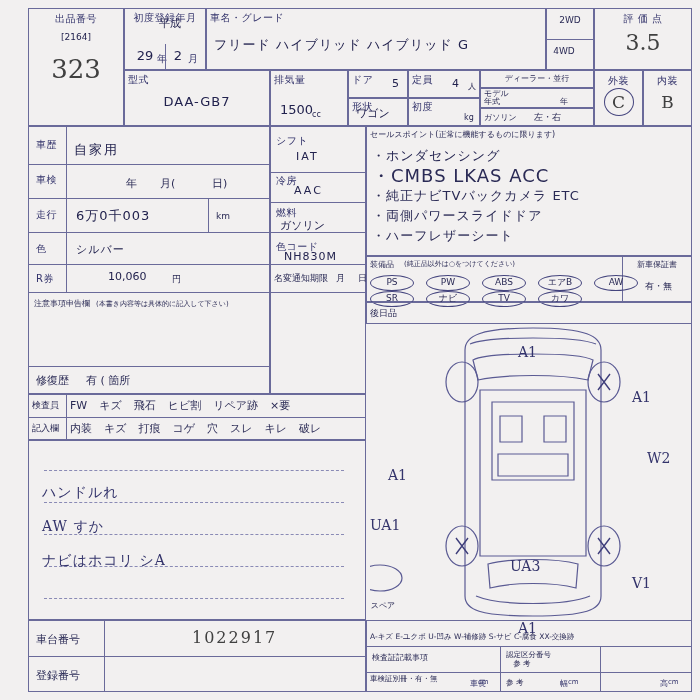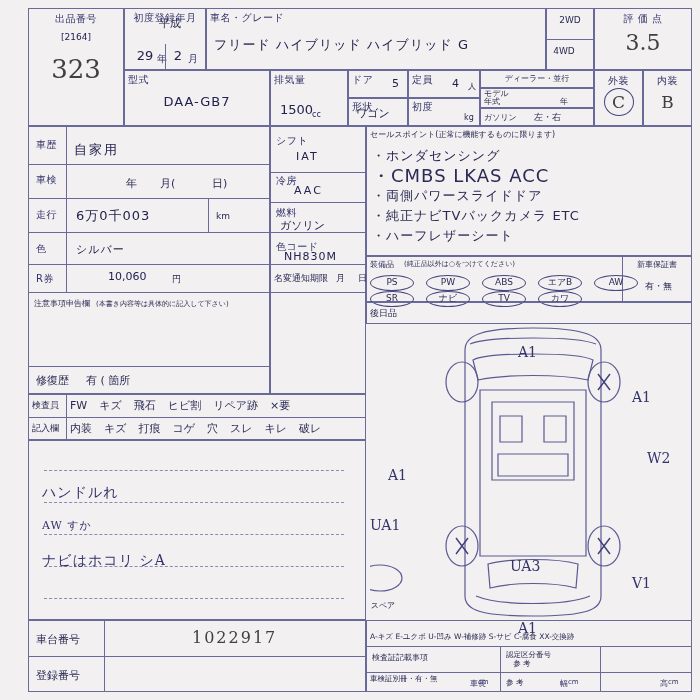--- a/index.html
+++ b/index.html
@@ -169,22 +169,22 @@
   <div class="val med" style="left:284px;top:250px;letter-spacing:1px;">NH830M</div>
   <div class="small" style="position:absolute;left:274px;top:272px;">名変通知期限</div>
   <div class="small" style="position:absolute;left:336px;top:272px;">月</div>
   <div class="small" style="position:absolute;left:358px;top:272px;">日</div>
 
   <div class="bx" style="left:366px;top:126px;width:326px;height:130px;"></div>
   <div class="tiny" style="position:absolute;left:370px;top:129px;">セールスポイント(正常に機能するものに限ります)</div>
   <div id="sales-points" style="position:absolute;left:372px;top:146px;width:320px;">
       <div style="font-size: 13px; line-height: 20px; letter-spacing: 1px;">・ホンダセンシング</div>
       <div style="font-size: 18px; line-height: 20px; letter-spacing: 1px;">・CMBS LKAS ACC</div>
+      <div style="font-size: 13px; line-height: 20px; letter-spacing: 1px;">・純正ナビTVバックカメラ ETC</div>
       <div style="font-size: 13px; line-height: 20px; letter-spacing: 1px;">・両側パワースライドドア</div>
-      <div style="font-size: 13px; line-height: 20px; letter-spacing: 1px;">・純正ナビTVバックカメラ ETC</div>
       <div style="font-size: 13px; line-height: 20px; letter-spacing: 1px;">・ハーフレザーシート</div>
     </div>
 
   <div class="bx" style="left:366px;top:256px;width:326px;height:46px;"></div>
   <div class="ln" style="left:622px;top:256px;width:1px;height:46px;"></div>
   <div class="tiny" style="position:absolute;left:370px;top:259px;">装備品</div>
   <div class="tiny" style="position:absolute;left:404px;top:259px;font-size:7px;">(純正品以外は○をつけてください)</div>
   <div class="tiny ctr" style="position:absolute;left:622px;top:259px;width:70px;">新車保証書</div>
   <div class="small ctr" style="position:absolute;left:622px;top:280px;width:73px;">有・無</div>
   <div id="equip-row1" style="position:absolute;left:370px;top:270px;"><span style="display: inline-block; border: 1px solid rgb(69, 69, 126); border-radius: 50%; width: 42px; height: 14px; line-height: 13px; text-align: center; font-size: 9px; margin-right: 12px;">PS</span><span style="display: inline-block; border: 1px solid rgb(69, 69, 126); border-radius: 50%; width: 42px; height: 14px; line-height: 13px; text-align: center; font-size: 9px; margin-right: 12px;">PW</span><span style="display: inline-block; border: 1px solid rgb(69, 69, 126); border-radius: 50%; width: 42px; height: 14px; line-height: 13px; text-align: center; font-size: 9px; margin-right: 12px;">ABS</span><span style="display: inline-block; border: 1px solid rgb(69, 69, 126); border-radius: 50%; width: 42px; height: 14px; line-height: 13px; text-align: center; font-size: 9px; margin-right: 12px;">エアB</span><span style="display: inline-block; border: 1px solid rgb(69, 69, 126); border-radius: 50%; width: 42px; height: 14px; line-height: 13px; text-align: center; font-size: 9px; margin-right: 12px;">AW</span></div>
@@ -242,21 +242,21 @@
     </div>
 
   <div class="bx" style="left:28px;top:440px;width:338px;height:180px;"></div>
   <div class="dash" style="left:44px;top:470px;width:300px;"></div>
   <div class="dash" style="left:44px;top:502px;width:300px;"></div>
   <div class="dash" style="left:44px;top:534px;width:300px;"></div>
   <div class="dash" style="left:44px;top:566px;width:300px;"></div>
   <div class="dash" style="left:44px;top:598px;width:300px;"></div>
   <div id="memo-lines">
       <div class="memo" style="position: absolute; left: 42px; top: 484px; font-size: 14px; letter-spacing: 1px;">ハンドルれ</div>
-      <div class="memo" style="position: absolute; left: 42px; top: 518px; font-size: 11px; letter-spacing: 1px;">AW すか</div>
+      <div class="memo" style="position: absolute; left: 42px; top: 518px; font-size: 14px; letter-spacing: 1px;">AW すか</div>
       <div class="memo" style="position: absolute; left: 42px; top: 552px; font-size: 14px; letter-spacing: 1px;">ナビはホコリ シA</div>
     </div>
 
   <div class="bx" style="left:28px;top:620px;width:338px;height:72px;"></div>
   <div class="ln" style="left:28px;top:656px;width:338px;height:1px;"></div>
   <div class="ln" style="left:104px;top:620px;width:1px;height:72px;"></div>
   <div class="med" style="position:absolute;left:36px;top:632px;">車台番号</div>
   <div class="med" style="position:absolute;left:36px;top:668px;">登録番号</div>
   <div class="hand" style="position:absolute;left:192px;top:628px;font-size:16px;letter-spacing:2px;">1022917</div>
 

